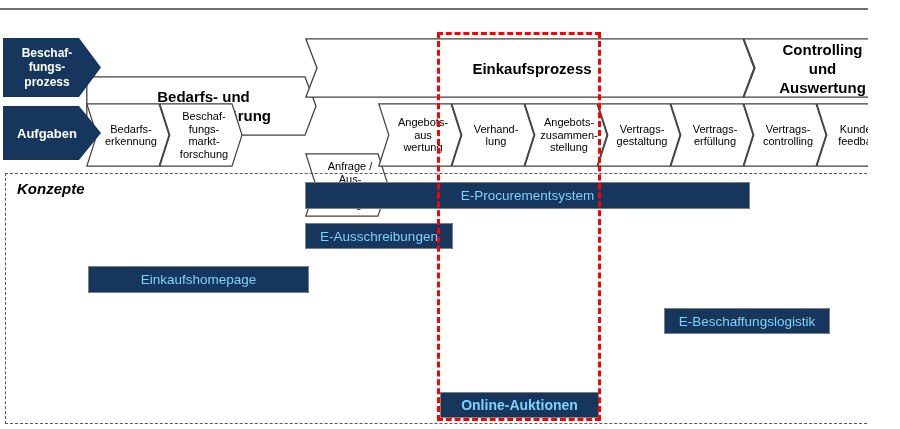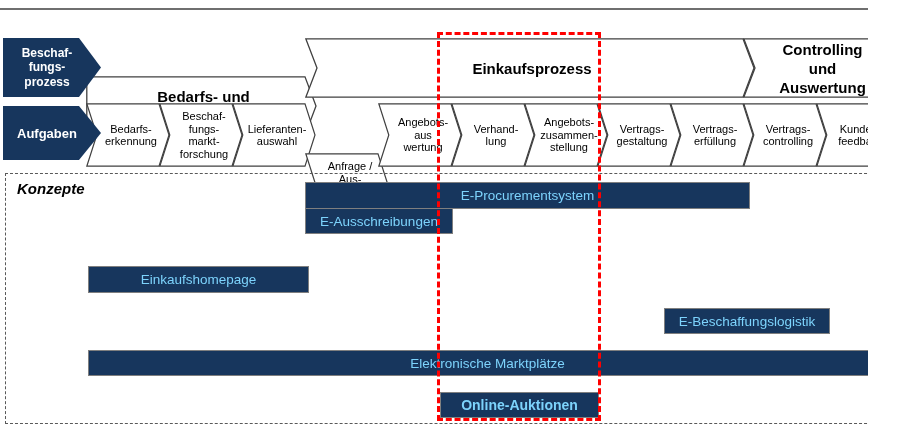--- a/index.html
+++ b/index.html
@@ -96,27 +96,20 @@
   </div>
   <div class="arrow task" style="left:159px;top:103px;width:84px;height:64px;">
     <svg width="84" height="64">
       <polygon points="0.8,0.8 73,0.8 83,32 73,63.2 0.8,63.2 10.8,32" fill="#ffffff" stroke="#404040" stroke-width="1.2"></polygon>
     </svg>
     <div class="lbl">Beschaf-
 fungs-
 markt-
 forschung</div>
   </div>
-  <div class="arrow task" style="left:232px;top:103px;width:84px;height:64px;">
-    <svg width="84" height="64">
-      <polygon points="0.8,0.8 73,0.8 83,32 73,63.2 0.8,63.2 10.8,32" fill="#ffffff" stroke="#404040" stroke-width="1.2"></polygon>
-    </svg>
-    <div class="lbl">Lieferanten-
-auswahl</div>
-  </div>
   <div class="arrow task" style="left:305px;top:111px;width:84px;height:64px;margin-top:42px;">
     <svg width="84" height="64">
       <polygon points="0.8,0.8 73,0.8 83,32 73,63.2 0.8,63.2 10.8,32" fill="#ffffff" stroke="#404040" stroke-width="1.2"></polygon>
     </svg>
     <div class="lbl">Anfrage /
 Aus-
 schrei-
 bung</div>
   </div>
   <div class="arrow task" style="left:378px;top:103px;width:84px;height:64px;">
@@ -168,21 +161,20 @@
       <polygon points="0.8,0.8 72,0.8 82,32 72,63.2 0.8,63.2 10.8,32" fill="#ffffff" stroke="#404040" stroke-width="1.2"></polygon>
     </svg>
     <div class="lbl">Kunden-
 feedback</div>
   </div>
 
   <div class="konzepte-box"></div>
   <div class="konzepte-title">Konzepte</div>
 
   <div class="bar" style="left:305px;top:182px;width:445px;height:27px;">E-Procurementsystem</div>
-  <div class="bar" style="left:305px;top:208px;width:148px;height:26px;">E-Ausschreibungen</div>
+  <div class="bar" style="left:305px;top:223px;width:148px;height:26px;">E-Ausschreibungen</div>
   <div class="bar" style="left:88px;top:266px;width:221px;height:27px;">Einkaufshomepage</div>
   <div class="bar" style="left:664px;top:308px;width:166px;height:26px;">E-Beschaffungslogistik</div>
-  <div class="bar" style="left:88px;top:350px;width:799px;height:26px;">Elektronische Marktplätze</div>
   <div class="bar bold" style="left:440px;top:392px;width:159px;height:26px;">Online-Auktionen</div>
 
   <div class="highlight-rect"></div>
 
 </div>
 
 </body></html>

